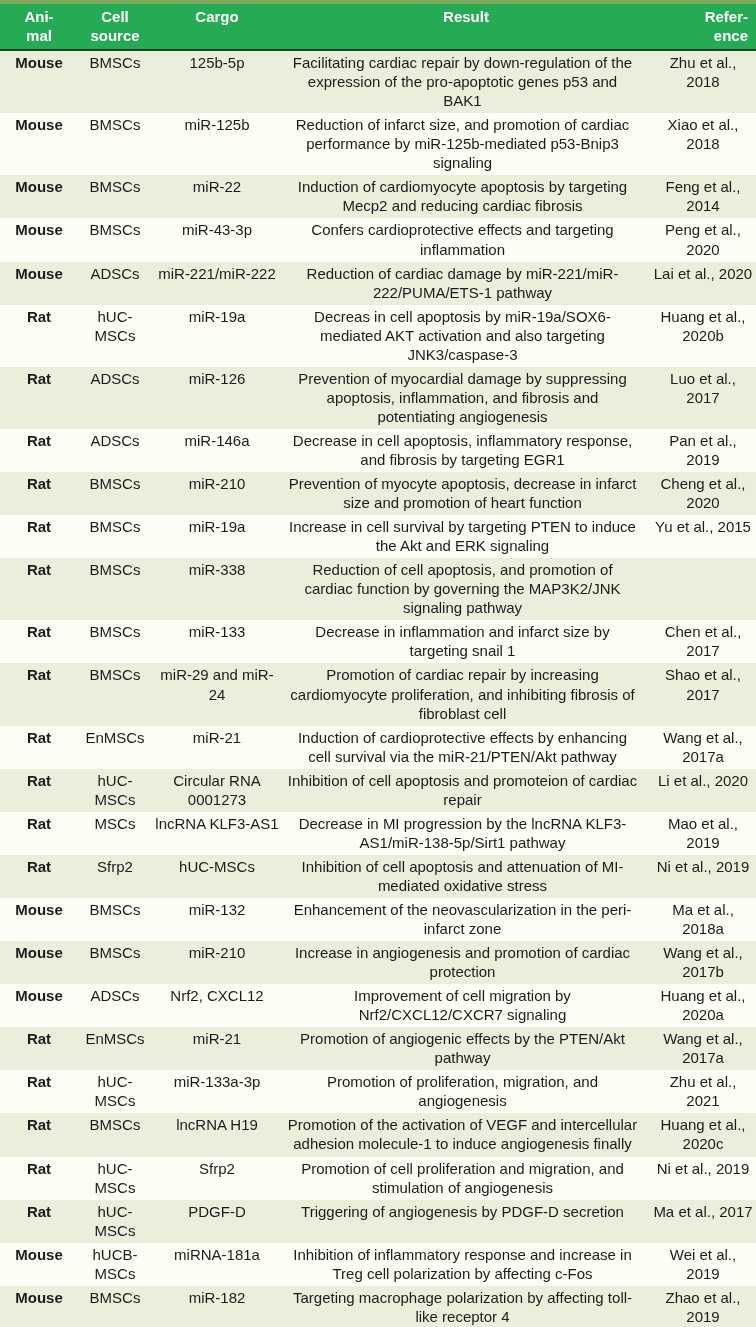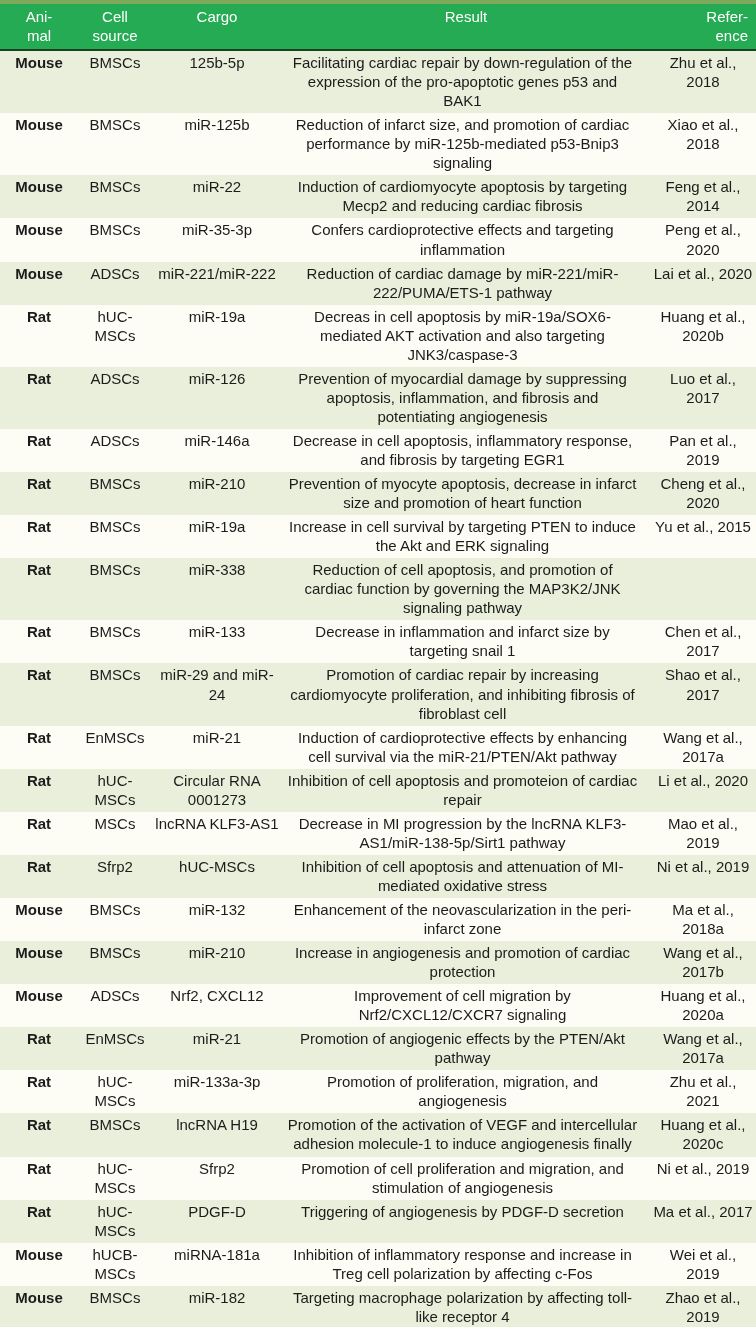--- a/index.html
+++ b/index.html
@@ -36,21 +36,21 @@
   }
   col.col-animal   { width: 78px; }
   col.col-source   { width: 74px; }
   col.col-cargo    { width: 130px; }
   col.col-result   { width: 368px; }
   col.col-ref      { width: 106px; }
 
   thead th {
     background: var(--header-bg);
     color: var(--header-text);
-    font-weight: normal;
+    font-weight: bold;
     vertical-align: top;
     text-align: center;
     white-space: pre-line;
     padding: 3px 2px 4px 2px;
     border-bottom: 2px solid var(--divider);
     font-size: 15px;
   }
   thead th.th-ref { text-align: right; padding-right: 8px; }
   thead th.th-result { text-align: center; }
 
@@ -109,21 +109,21 @@
           <tr class="alt">
     <td class="cell-animal">Mouse</td>
     <td class="cell-source">BMSCs</td>
     <td class="cell-cargo">miR-22</td>
     <td class="cell-result">Induction of cardiomyocyte apoptosis by targeting Mecp2 and reducing cardiac fibrosis</td>
     <td class="cell-ref">Feng et al., 2014</td>
   </tr>
           <tr class="plain">
     <td class="cell-animal">Mouse</td>
     <td class="cell-source">BMSCs</td>
-    <td class="cell-cargo">miR-35-3p</td>
+    <td class="cell-cargo">miR-43-3p</td>
     <td class="cell-result">Confers cardioprotective effects and targeting inflammation</td>
     <td class="cell-ref">Peng et al., 2020</td>
   </tr>
           <tr class="alt">
     <td class="cell-animal">Mouse</td>
     <td class="cell-source">ADSCs</td>
     <td class="cell-cargo">miR-221/miR-222</td>
     <td class="cell-result">Reduction of cardiac damage by miR-221/miR-222/PUMA/ETS-1 pathway</td>
     <td class="cell-ref">Lai et al., 2020</td>
   </tr>

